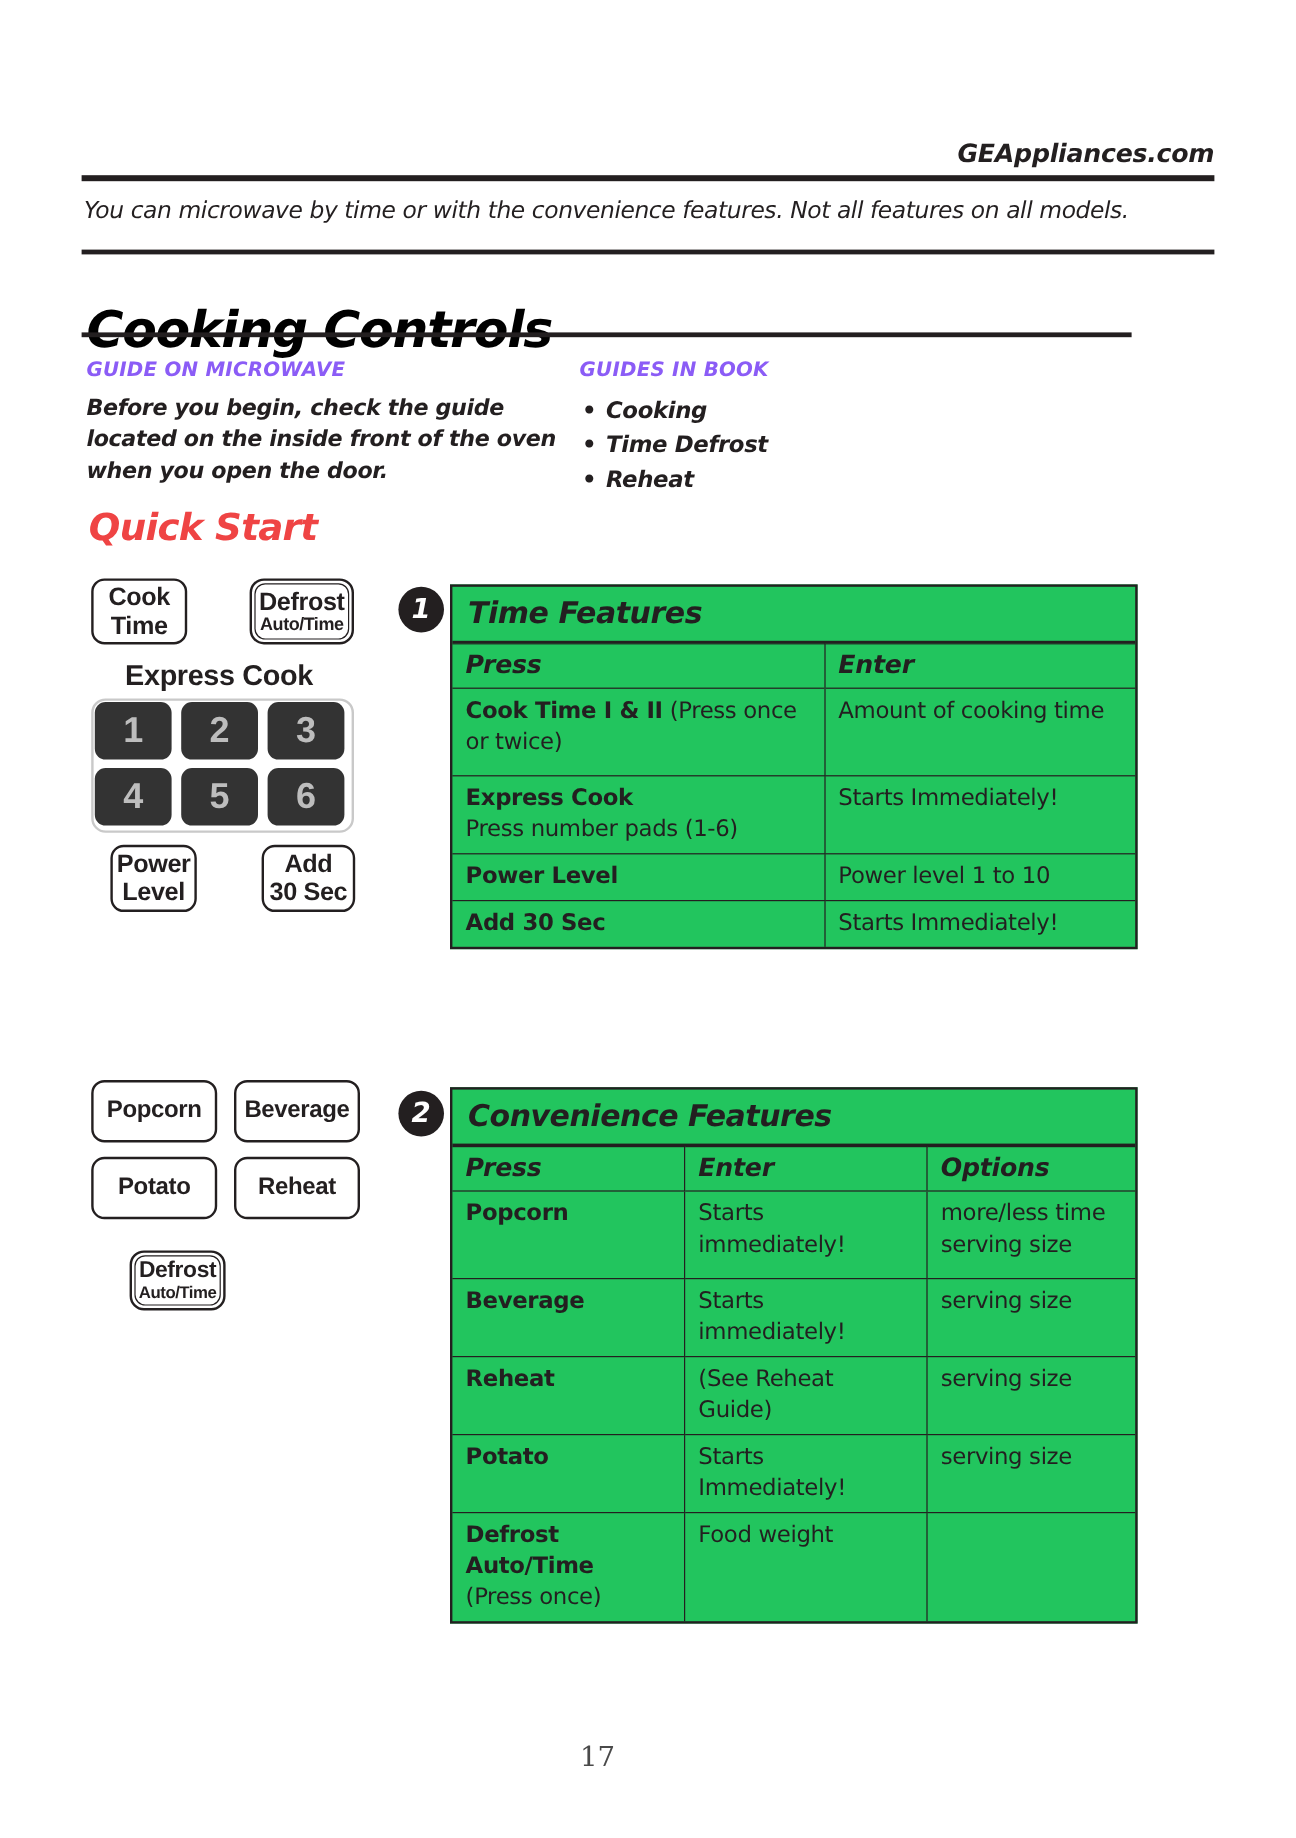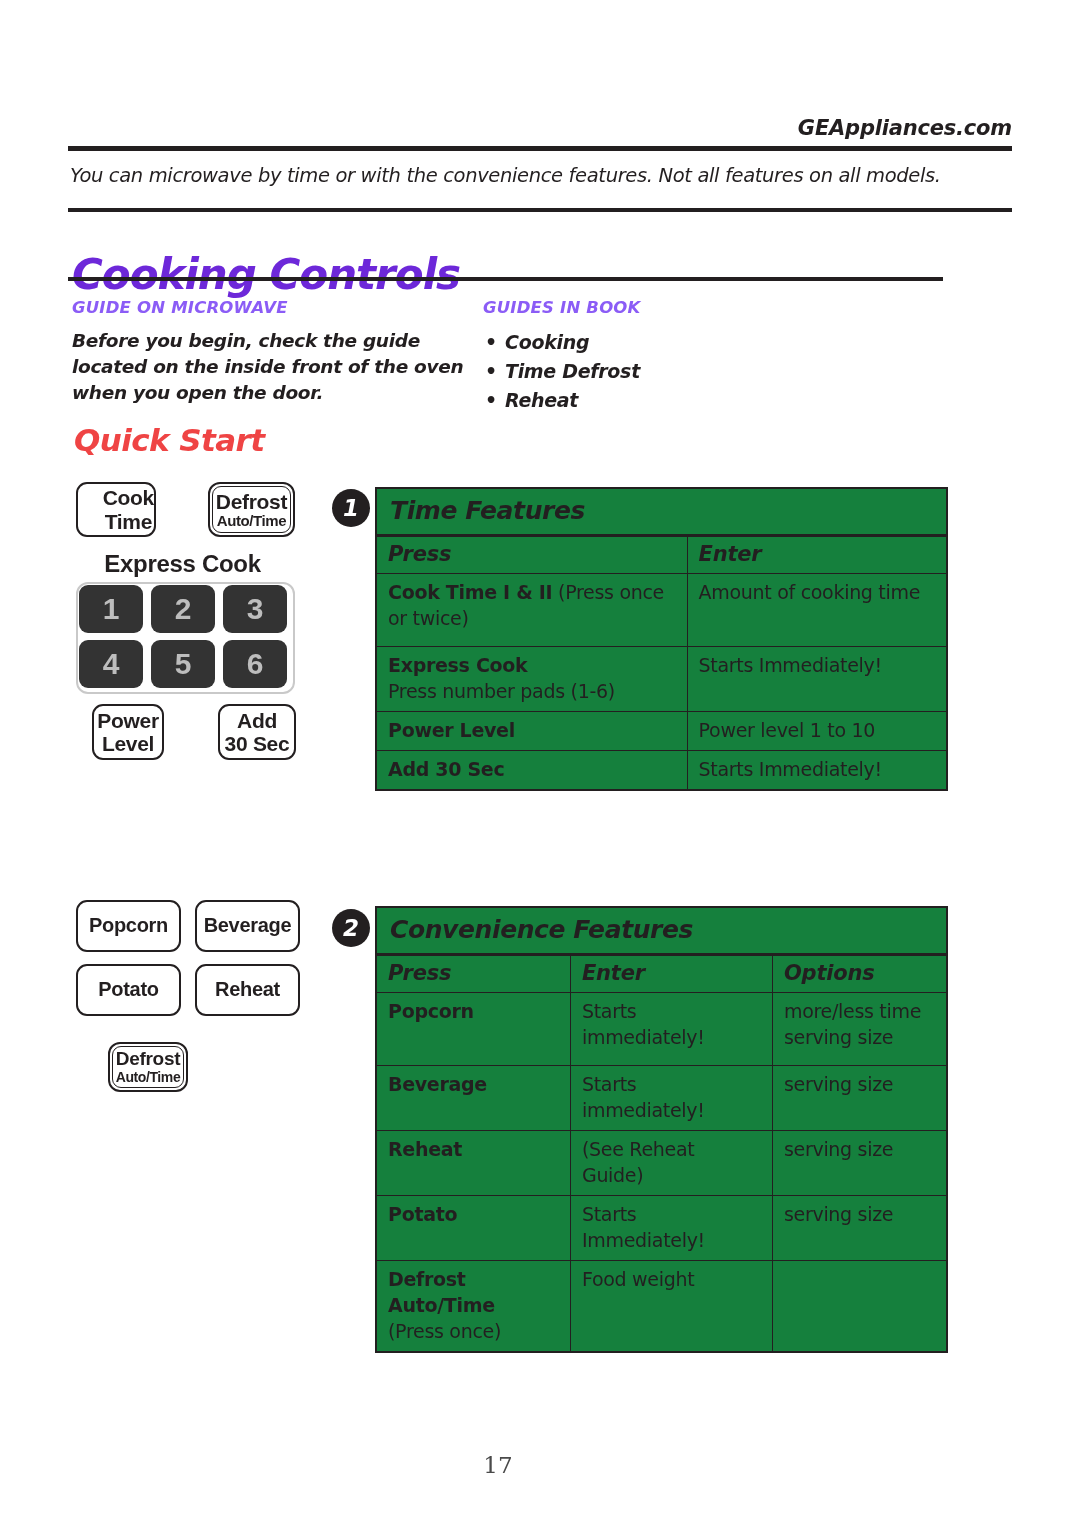--- a/index.html
+++ b/index.html
@@ -61,21 +61,21 @@
 
   .page-title {
     position: absolute;
     left: 72px;
     top: 222px;
     font-family: "DejaVu Sans", sans-serif;
     font-style: italic;
     font-weight: bold;
     font-size: 42px;
     letter-spacing: -1px;
-    color: #6d28d9;
+    color: #000000;
   }
   .rule-title {
     position: absolute;
     left: 68px;
     width: 875px;
     top: 277px;
     height: 4px;
     background: #231f20;
   }
 
@@ -198,21 +198,21 @@
     border-radius: 12px;
   }
   .key-defrost .inner {
     position: absolute;
     inset: 2px;
     border: 1.6px solid #231f20;
     border-radius: 9px;
     pointer-events: none;
   }
 
-  .cook-time   { left: 6px;   top: 0px;   width: 80px;  height: 55px; justify-content: flex-end; }
+  .cook-time   { left: 6px;   top: 0px;   width: 80px;  height: 55px; }
   .defrost-top { left: 138px; top: 0px;   width: 87px;  height: 55px; }
   .power-level { left: 6px;   top: 222px; width: 72px;  height: 56px; margin-left: 16px; }
   .add30       { left: 148px; top: 222px; width: 78px;  height: 56px; }
 
   .express-label {
     position: absolute;
     left: 0; top: 68px;
     width: 225px;
     text-align: center;
     font-family: "Liberation Sans", sans-serif;
@@ -285,21 +285,21 @@
     z-index: 5;
   }
   .badge1 { left: 332px; top: 489px; }
   .badge2 { left: 332px; top: 909px; }
 
   
   .ftable {
     position: absolute;
     box-sizing: border-box;
     border: 2.6px solid #231f20;
-    background: #15803d;
+    background: #22c55e;
   }
   .t1 { left: 375px; top: 487px; width: 573px; }
   .t2 { left: 375px; top: 906px; width: 573px; }
 
   .ftable-title {
     box-sizing: border-box;
     border-bottom: 2.2px solid #231f20;
     padding: 7px 13px 9px 13px;
     font-family: "DejaVu Sans", sans-serif;
     font-style: italic;

